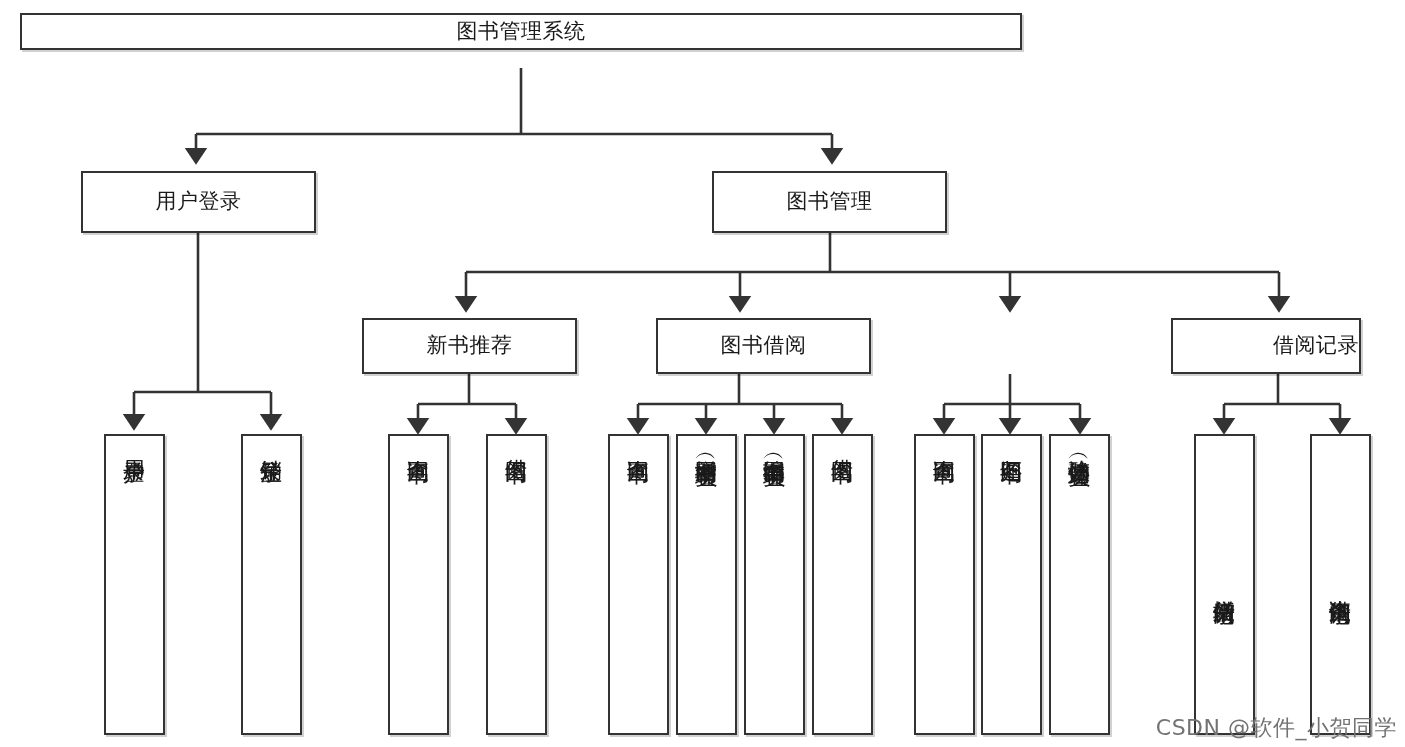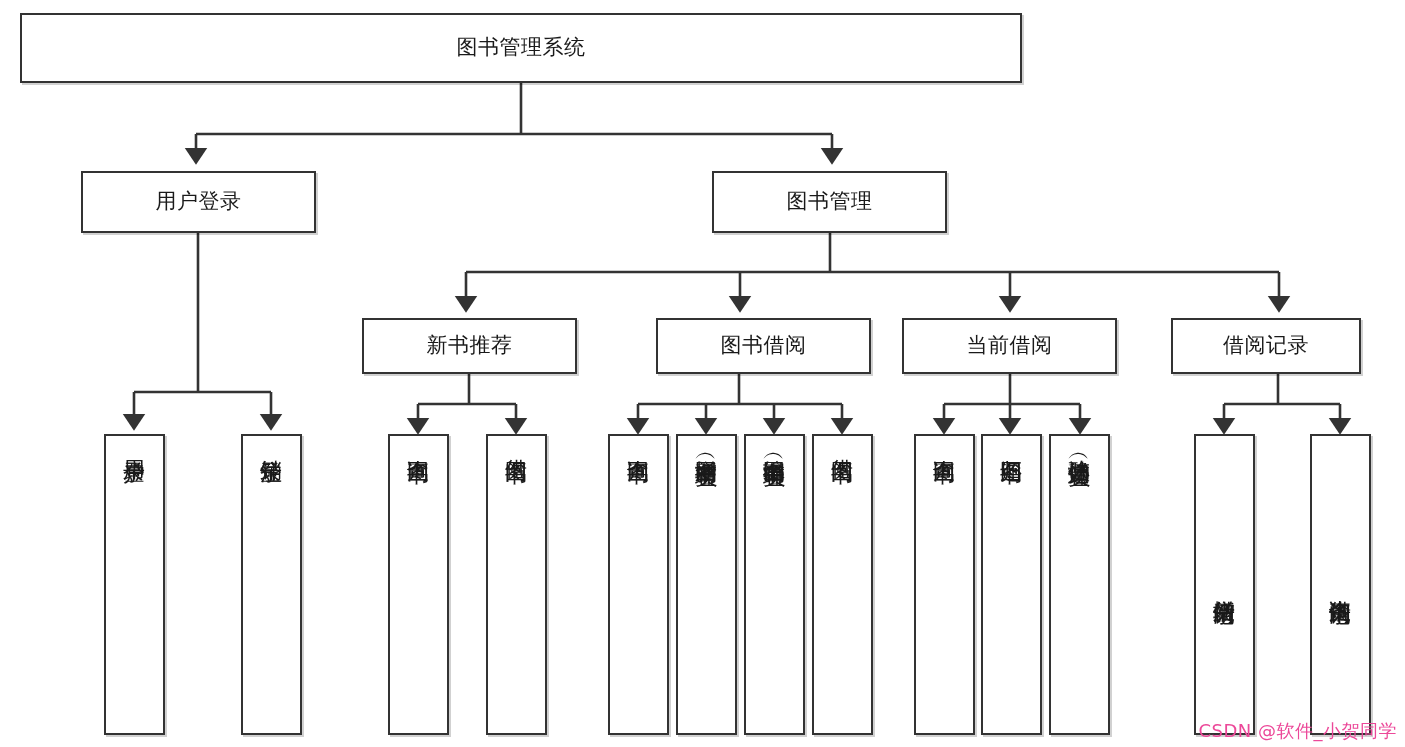--- a/index.html
+++ b/index.html
@@ -59,22 +59,22 @@
     padding-top: 6px;
   }
   .node.leaf.center-v {
     align-items: center;
     padding-top: 0;
   }
   .watermark {
     position: absolute;
     right: 8px;
     bottom: 4px;
-    font-size: 18px;
-    color: #ec4899;
+    font-size: 22px;
+    color: #737373;
     letter-spacing: 0.5px;
     white-space: nowrap;
     user-select: none;
   }
 </style>
 </head>
 <body>
 
 <div id="diagram-root">
 
@@ -121,41 +121,38 @@
       <path d="M1010,404 L1010,426" marker-end="url(#arrow)"></path>
       <path d="M1080,404 L1080,426" marker-end="url(#arrow)"></path>
 
       <path d="M1278,374 L1278,404"></path>
       <path d="M1224,404 L1340,404"></path>
       <path d="M1224,404 L1224,426" marker-end="url(#arrow)"></path>
       <path d="M1340,404 L1340,426" marker-end="url(#arrow)"></path>
     </g>
   </svg>
 
-  <div class="node" style="left:20px; top:13px; width:1002px; height:70px;">
+  <div class="node" style="left:20px; top:13px; width:1002px; height:37px;">
     <span class="label">图书管理系统</span>
   </div>
 
   <div class="node" style="left:81px; top:171px; width:235px; height:62px;">
     <span class="label">用户登录</span>
   </div>
   <div class="node" style="left:712px; top:171px; width:235px; height:62px;align-items:center;">
     <span class="label">图书管理</span>
   </div>
 
   <div class="node" style="left:362px; top:318px; width:215px; height:56px;">
     <span class="label">新书推荐</span>
   </div>
   <div class="node" style="left:656px; top:318px; width:215px; height:56px;">
     <span class="label">图书借阅</span>
   </div>
-  <div class="node" style="left:902px; top:318px; width:215px; height:56px;">
-    <span class="label">当前借阅</span>
-  </div>
-  <div class="node" style="left:1171px; top:318px; width:190px; height:56px;">
+  <div class="node" style="left:1171px; top:318px; width:190px; height:56px;justify-content:flex-end;">
     <span class="label">借阅记录</span>
   </div>
 
   <div class="node leaf" style="left:104px; top:434px; width:61px; height:301px;">
     <span class="label">用户登录</span>
   </div>
   <div class="node leaf" style="left:241px; top:434px; width:61px; height:301px;">
     <span class="label">注销登录</span>
   </div>
 

